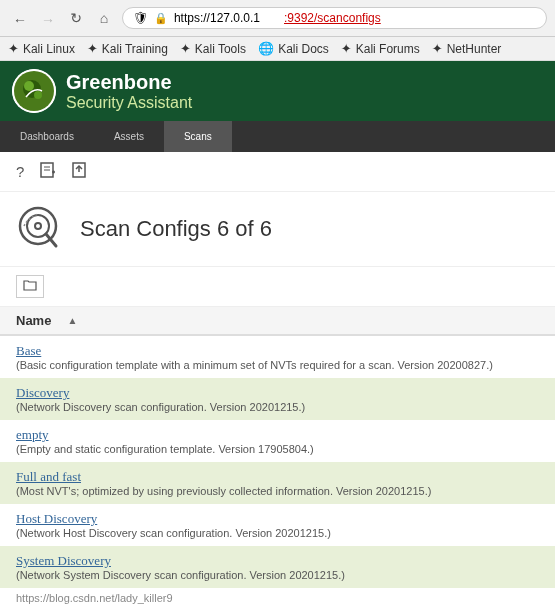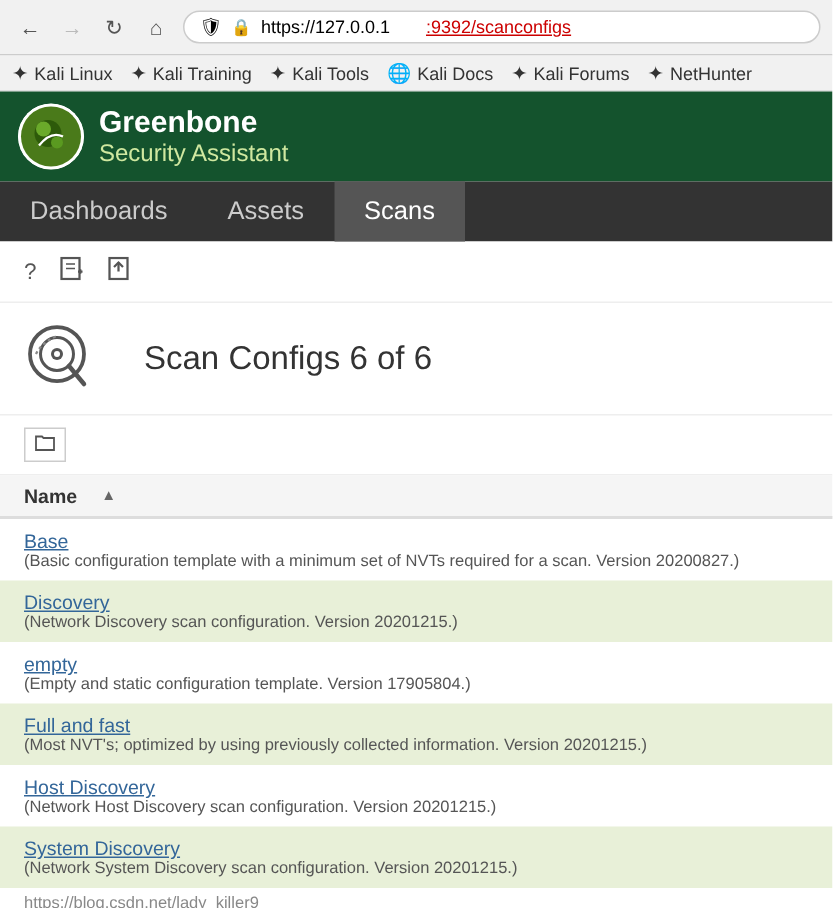--- a/index.html
+++ b/index.html
@@ -73,21 +73,21 @@
 
     
     .nav-bar {
       background: #333;
       display: flex;
       align-items: center;
     }
     .nav-item {
       padding: 10px 20px;
       color: #ccc;
-      font-size: 17px;
+      font-size: 10px;
       cursor: pointer;
     }
     .nav-item.active { background: #555; color: #fff; }
 
     
     .main-content {
       padding: 0;
       background: #fff;
     }
 
@@ -106,21 +106,21 @@
       font-size: 15px;
       color: #555;
       padding: 2px 4px;
     }
 
     
     .page-header {
       padding: 12px 16px;
       display: flex;
       align-items: center;
-      gap: 30px;
+      gap: 14px;
       border-bottom: 1px solid #eee;
     }
     .page-icon {
       width: 50px; height: 50px;
       flex-shrink: 0;
     }
     .page-title {
       font-size: 22px;
       color: #333;
       font-weight: normal;
@@ -159,20 +159,21 @@
       vertical-align: top;
     }
     .row-odd { background: #fff; }
     .row-even { background: #e8f0d8; }
     .row-name {
       color: #336699;
       font-size: 13px;
       cursor: pointer;
       display: block;
       padding-top: 4px;
+      font-family: Liberation Serif, serif;
     }
     .row-desc {
       font-size: 11px;
       color: #555;
       padding-bottom: 4px;
     }
 
     
     .footer-note {
       padding: 4px 16px;

